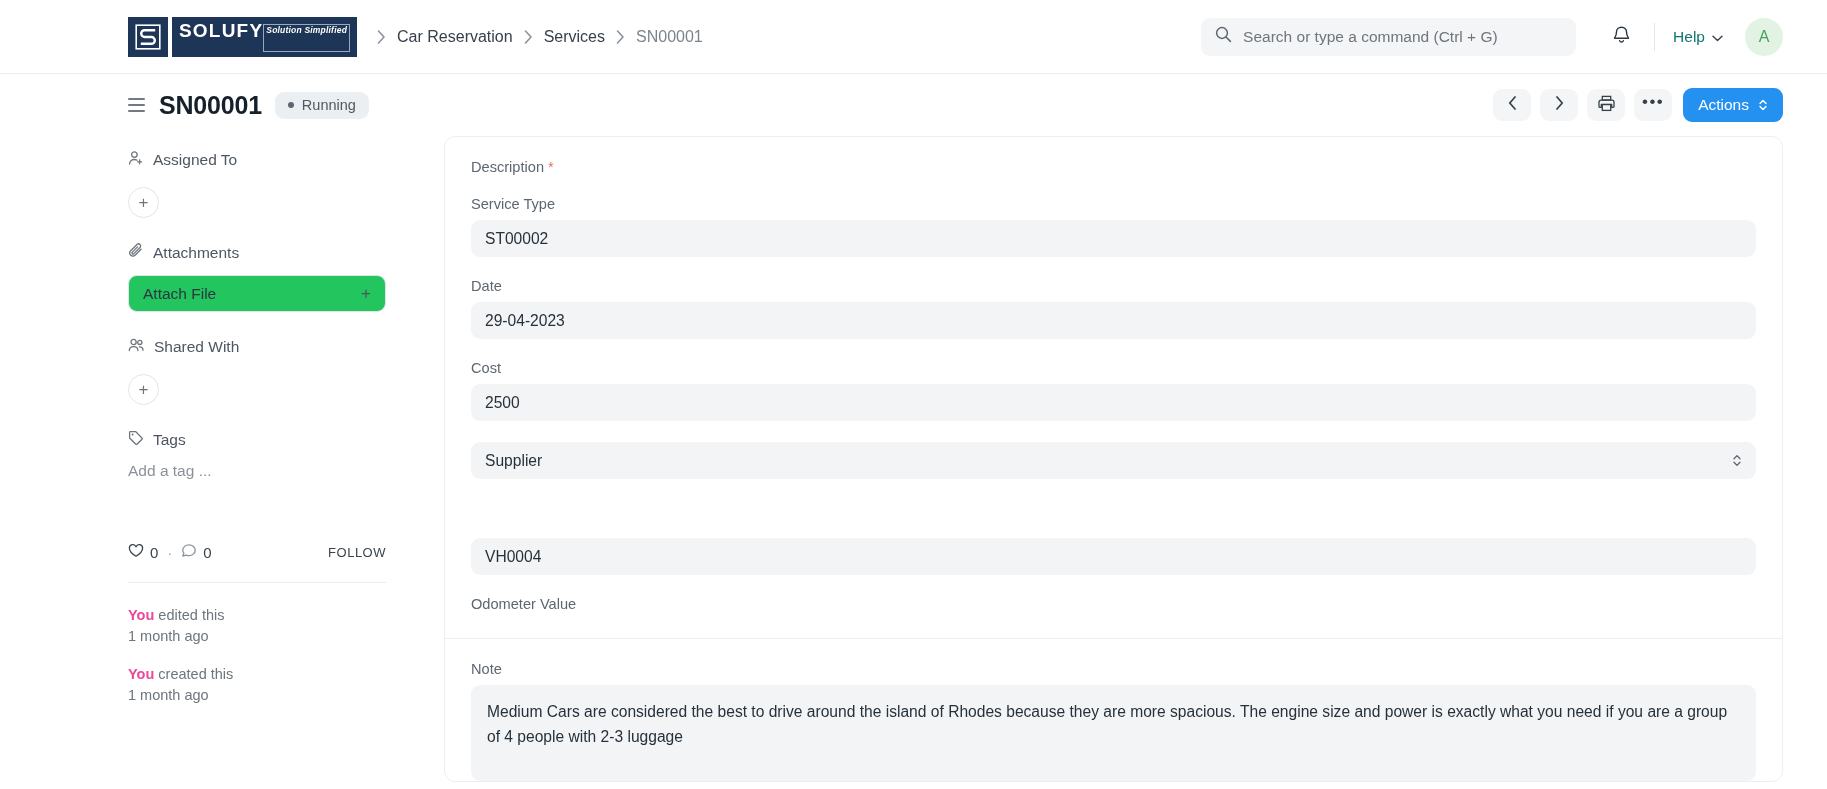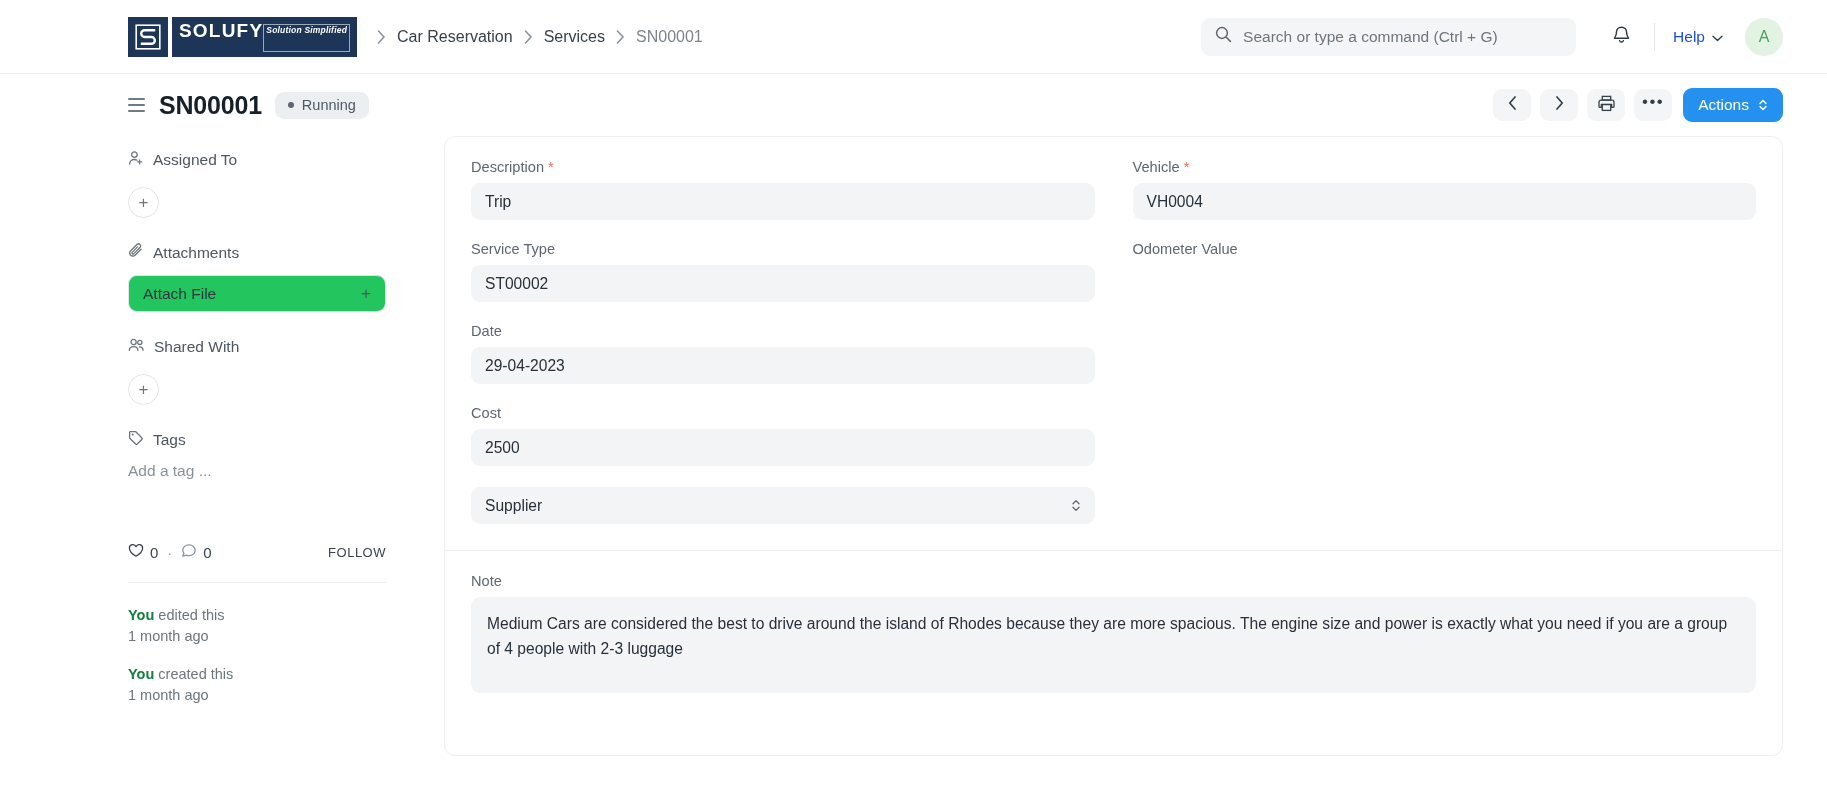--- a/index.html
+++ b/index.html
@@ -70,21 +70,21 @@
   .search-box .ph { color: #6d757d; font-size: 15.5px; }
 
   .nav-right { display: flex; align-items: center; gap: 0px; margin-left: 26px; }
   .bell-btn {
     width: 38px; height: 38px; display: flex; align-items: center; justify-content: center;
     border-radius: 8px;
   }
   .nav-divider { width: 1px; height: 28px; background: #e4e7ea; margin: 0 14px; }
   .help-btn {
     display: flex; align-items: center; gap: 7px;
-    font-size: 15.5px; color: #1d4ed8; padding: 6px 4px;
+    font-size: 15.5px; color: #0f766e; padding: 6px 4px;
   }
   .avatar {
     width: 38px; height: 38px; border-radius: 50%;
     background: #e2f3e4; color: #4aa25a;
     display: flex; align-items: center; justify-content: center;
     font-size: 16px; margin-left: 18px;
   }
 
   
   .title-row {
@@ -147,31 +147,31 @@
 
   .social-row {
     display: flex; align-items: center;
     margin-top: 63px; font-size: 15px; color: #3b444d;
   }
   .social-row .grp { display: flex; align-items: center; gap: 6px; }
   .social-row .mid-dot { margin: 0 9px; color: #98a2ab; }
   .follow { margin-left: auto; font-size: 13px; letter-spacing: 0.5px; color: #3b444d; font-weight: normal; }
   .sb-divider { height: 1px; background: #ebeef0; margin: 21px 0 0 0; }
   .activity { margin-top: 22px; font-size: 14.5px; color: #6d757d; line-height: 1.42; }
-  .activity b { color: #15803d; font-weight: bold; }
+  .activity b { color: #ec4899; font-weight: bold; }
   .activity .entry { margin-bottom: 18px; }
 
   
   .card {
     flex: 1 1 auto; margin-left: 58px;
     background: #fff; border: 1px solid #eceff2; border-radius: 11px;
     padding: 22px 26px 0 26px;
     min-height: 620px;
   }
-  .grid { display: flex; gap: 38px; }
+  .grid { display: flex; gap: 38px; flex-direction: column; }
   .col { flex: 1 1 0; min-width: 0; }
   .field { margin-bottom: 21px; }
   .field-label {
     font-size: 14.6px; color: #5d6671; margin-bottom: 8px; display: block;
   }
   .req { color: #e8705f; }
   .field-input {
     height: 37px; background: #f3f4f6; border-radius: 9px;
     display: flex; align-items: center; padding: 0 14px;
     font-size: 15.6px; color: #26313b;
@@ -409,21 +409,20 @@
       </div>
     </div>
   </aside>
 
   <section class="card">
     <div class="grid">
 
       <div class="col">
         <div class="field">
           <label class="field-label"><span>Description</span> <span class="req">*</span></label>
-          <div class="field-input">Trip</div>
         </div>
         <div class="field">
           <label class="field-label">Service Type</label>
           <div class="field-input">ST00002</div>
         </div>
         <div class="field">
           <label class="field-label">Date</label>
           <div class="field-input">29-04-2023</div>
         </div>
         <div class="field">
@@ -438,21 +437,20 @@
                   <path d="M2 5.8 L5 2.6 L8 5.8" fill="none" stroke="#5d6671" stroke-width="1.3" stroke-linecap="round" stroke-linejoin="round"></path>
                   <path d="M2 9.2 L5 12.4 L8 9.2" fill="none" stroke="#5d6671" stroke-width="1.3" stroke-linecap="round" stroke-linejoin="round"></path>
                 </svg>
             </span>
           </div>
         </div>
       </div>
 
       <div class="col">
         <div class="field">
-          <label class="field-label"><span>Vehicle</span> <span class="req">*</span></label>
           <div class="field-input">VH0004</div>
         </div>
         <div class="field">
           <label class="field-label">Odometer Value</label>
         </div>
       </div>
     </div>
 
     <div class="card-divider"></div>
 

